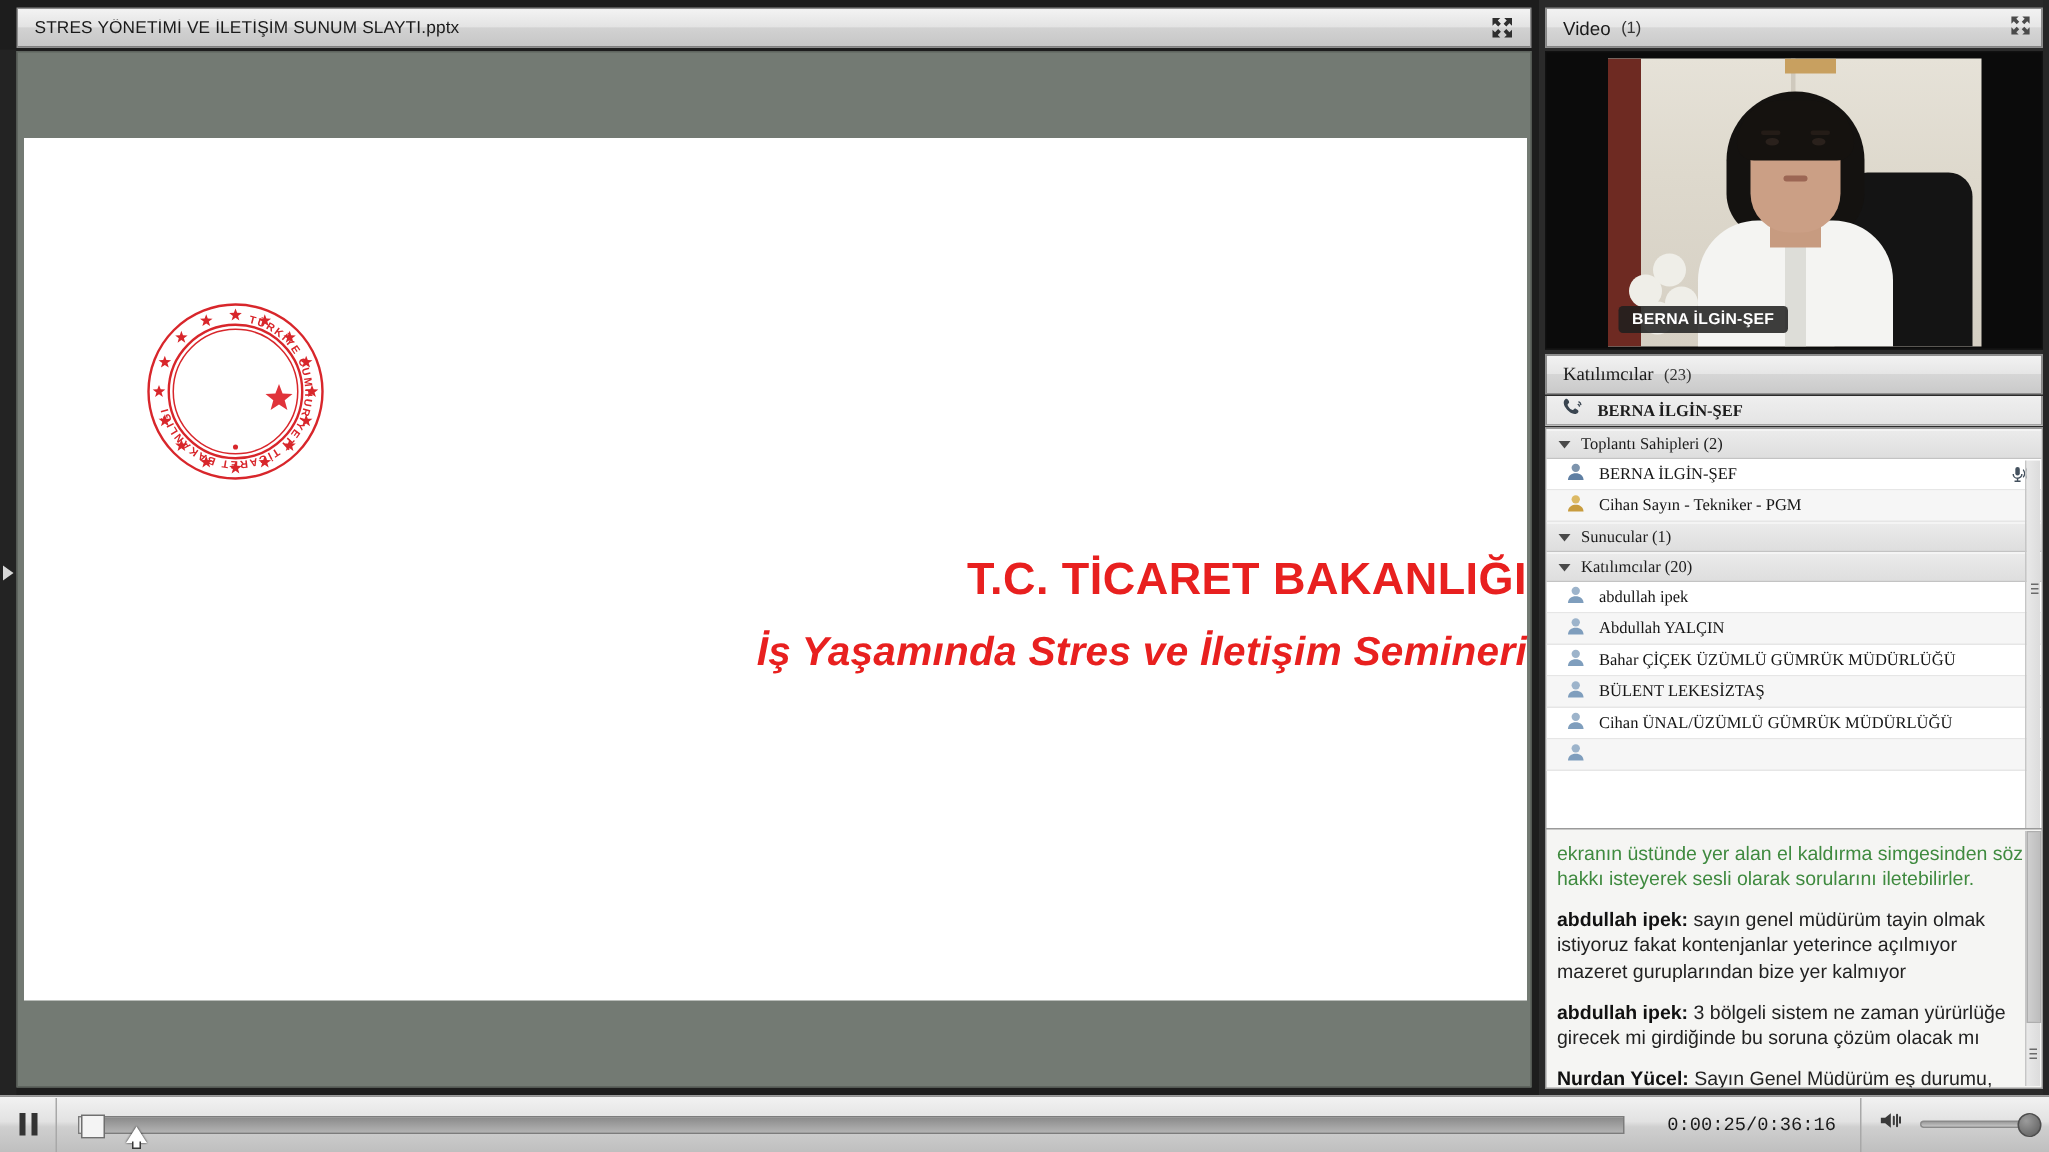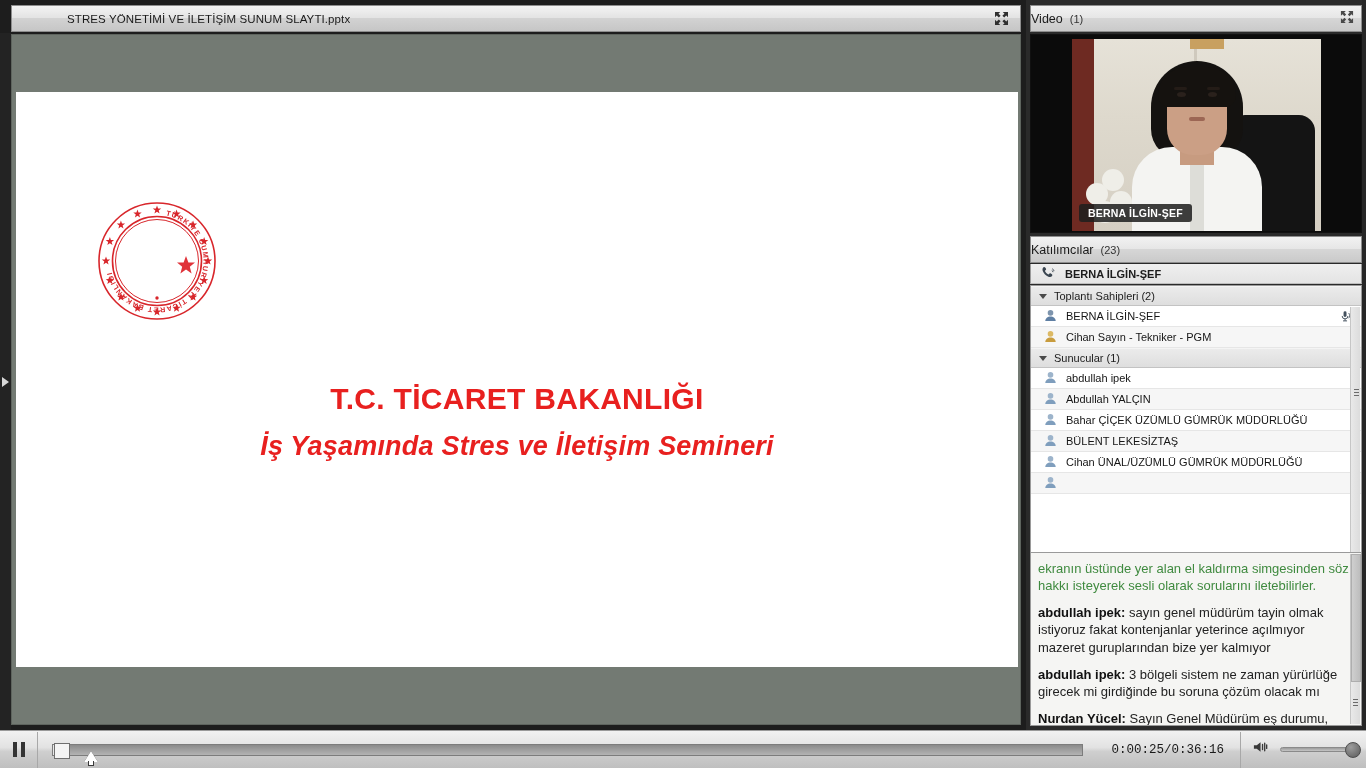--- a/index.html
+++ b/index.html
@@ -13,21 +13,21 @@
 
   
   #viewer {
     position: absolute; left: 0; top: 0; width: 1026px; height: 730px;
     background: #1d1d1d;
   }
   #viewer-titlebar {
     position: absolute; left: 11px; top: 5px; width: 1010px; height: 27px;
     background: linear-gradient(to bottom,#f3f3f3 0%,#e3e3e3 48%,#d2d2d2 50%,#c6c6c6 100%);
     border: 1px solid #8d8d8d;
-    display: flex; align-items: center; padding-left: 44px;
+    display: flex; align-items: center;
   }
   #viewer-title {
     font-size: 11.5px; color: #1a1a1a; padding-left: 11px;
     letter-spacing: .1px; white-space: nowrap; overflow: hidden;
   }
   #viewer-expand {
     margin-left: auto; margin-right: 8px; width: 22px; height: 20px;
     display: flex; align-items: center; justify-content: center; cursor: pointer;
   }
   #viewer-left-strip {
@@ -43,21 +43,21 @@
   #stage {
     position: absolute; left: 11px; top: 34px; width: 1010px; height: 691px;
     background: #737a73; border: 1px solid #5e645e;
   }
   #slide {
     position: absolute; left: 4px; top: 57px; width: 1002px; height: 575px;
     background: #ffffff;
   }
   #slide-logo { position: absolute; left: 78px; top: 106px; width: 126px; height: 126px; }
   #slide-title-block {
-    position: absolute; left: 0; right: 0; top: 278px; text-align: center; margin-top: 12px;
+    position: absolute; left: 0; right: 0; top: 278px; text-align: right;
   }
   #slide-title {
     font-size: 30px; font-weight: bold; color: #e8201f;
     letter-spacing: .3px; line-height: 1.15;
   }
   #slide-subtitle {
     margin-top: 14px; font-size: 27px; font-weight: bold; font-style: italic;
     color: #e8201f; letter-spacing: .2px;
   }
 
@@ -112,21 +112,21 @@
   }
 
   
   #rightpanel {
     position: absolute; left: 1026px; top: 0; width: 340px; height: 730px;
     background: #2a2a2a;
   }
   .panel-header {
     height: 27px; background: linear-gradient(to bottom,#f2f2f2 0%,#e6e6e6 48%,#d6d6d6 50%,#cacaca 100%);
     border: 1px solid #8d8d8d;
-    display: flex; align-items: center; 
+    display: flex; align-items: center; padding-left: 11px;
     font-size: 12.5px; color: #1a1a1a;
   }
   .panel-header .count { font-size: 11px; color: #333; margin-left: 7px; }
   .panel-header .hdr-expand { margin-left: auto; margin-right: 7px; cursor: pointer; }
 
   
   #videopanel { position: absolute; left: 4px; top: 5px; width: 332px; height: 228px; }
   #video-body {
     position: absolute; left: 0; top: 29px; width: 332px; height: 199px;
     background: #0b0b0b; border: 1px solid #111; overflow: hidden;
@@ -172,21 +172,21 @@
   .vbrow { position:absolute; bottom:141px; width:13px; height:3px; background:#241c17; border-radius:2px;}
   .vbrow.l{ left:50%; margin-left:-23px;} .vbrow.r{ left:50%; margin-left:10px;}
   .vmouth { position:absolute; bottom:110px; left:50%; margin-left:-8px; width:16px; height:4px; background:#9c6654; border-radius:3px;}
   #video-nametag {
     position: absolute; left: 48px; bottom: 10px;
     background: rgba(30,30,30,.86); color: #fff; font-size: 10.5px; font-weight: bold;
     padding: 3px 9px; border-radius: 3px; letter-spacing: .2px;
   }
 
   
-  #participants { position: absolute; left: 4px; top: 236px; width: 332px; height: 286px; }
+  #participants { position: absolute; left: 4px; top: 236px; width: 332px; height: 286px; font-family: Liberation Serif, serif; }
   #participants .panel-header { width: 332px; }
   #self-row {
     position: absolute; top: 28px; left: 0; width: 332px; height: 20px;
     background: linear-gradient(to bottom,#efefef,#e4e4e4);
     border-left: 1px solid #9a9a9a; border-right: 1px solid #9a9a9a; border-bottom: 1px solid #bdbdbd;
     display: flex; align-items: center; padding-left: 10px; gap: 9px;
   }
   #self-row .nm { font-size: 11px; font-weight: bold; color: #1c1c1c; }
   #plist {
     position: absolute; top: 49px; left: 0; width: 332px; height: 302px;
@@ -418,20 +418,24 @@
               </svg>
           </span>
           <span>Cihan Sayın - Tekniker - PGM</span>
         </div>
 
         <div class="grp">
           <span class="caret"></span>
           <span>Sunucular (1)</span>
         </div>
 
+        <div class="grp">
+          <span class="caret"></span>
+          <span>Katılımcılar (20)</span>
+        </div>
         <div class="prow">
           <span><svg width="13" height="13" viewBox="0 0 14 14">
                 <circle cx="7" cy="4.2" r="3" fill="#9db4cb"></circle>
                 <path d="M1.4 13c0-3.1 2.5-5 5.6-5s5.6 1.9 5.6 5z" fill="#7f9ebd"></path>
               </svg></span>
           <span>abdullah ipek</span>
         </div>
         <div class="prow alt">
           <span><svg width="13" height="13" viewBox="0 0 14 14">
                 <circle cx="7" cy="4.2" r="3" fill="#9db4cb"></circle>

